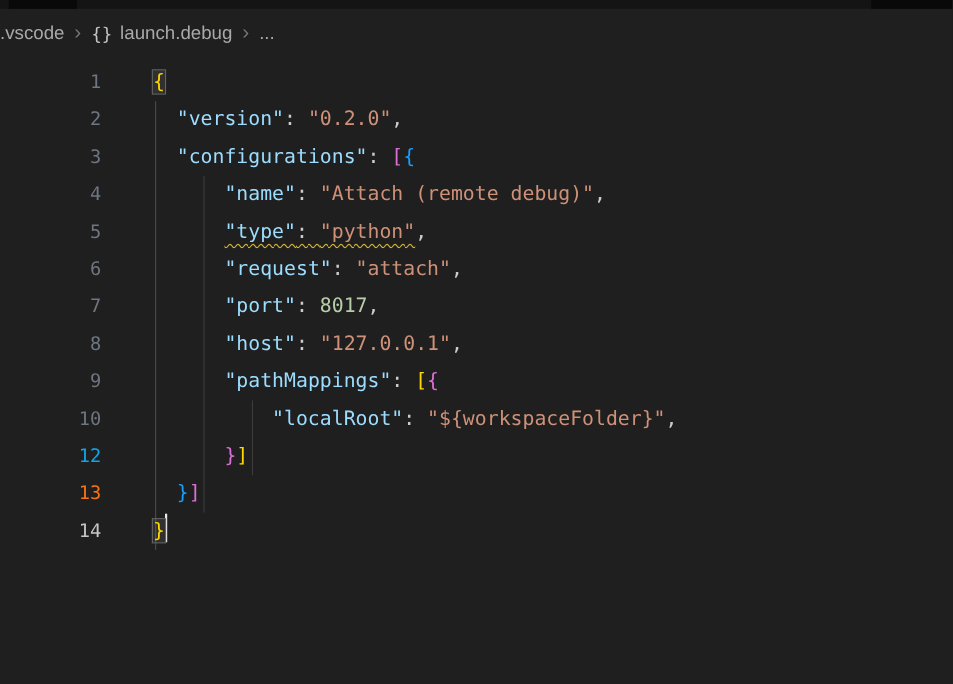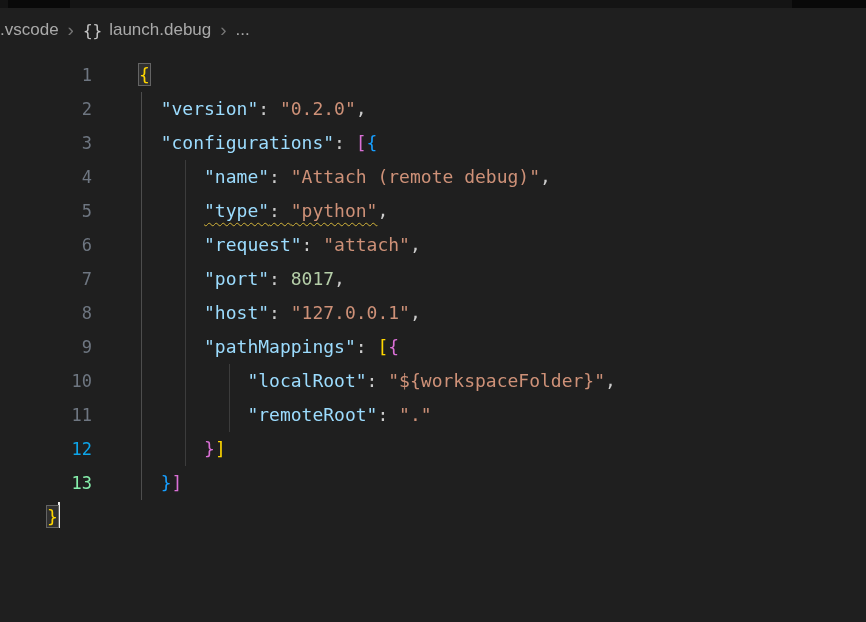--- a/index.html
+++ b/index.html
@@ -99,30 +99,27 @@
         </div>
         <div class="line">
           <div class="gutter" style="color: rgb(110, 118, 129);">9</div>
           <div class="code"><span>      </span><span style="color: rgb(156, 220, 254);">"pathMappings"</span><span style="color: rgb(204, 204, 204);">: </span><span style="color: rgb(255, 215, 0);">[</span><span style="color: rgb(218, 112, 214);">{</span></div>
         </div>
         <div class="line">
           <div class="gutter" style="color: rgb(110, 118, 129);">10</div>
           <div class="code"><span>          </span><span style="color: rgb(156, 220, 254);">"localRoot"</span><span style="color: rgb(204, 204, 204);">: </span><span style="color: rgb(206, 145, 120);">"${workspaceFolder}"</span><span style="color: rgb(204, 204, 204);">,</span></div>
         </div>
         <div class="line">
-          <div class="gutter" style="color: rgb(110, 118, 129);">11</div>
-          <div class="code"><span>          </span><span style="color: rgb(156, 220, 254);">"remoteRoot"</span><span style="color: rgb(204, 204, 204);">: </span><span style="color: rgb(206, 145, 120);">"."</span></div>
-        </div>
-        <div class="line">
           <div class="gutter" style="color: #0ea5e9;">12</div>
           <div class="code"><span>      </span><span style="color: rgb(218, 112, 214);">}</span><span style="color: rgb(255, 215, 0);">]</span></div>
         </div>
         <div class="line">
-          <div class="gutter" style="color: #86efac;">13</div>
+          <div class="gutter" style="color: #f97316;">13</div>
           <div class="code"><span>  </span><span style="color: rgb(23, 159, 255);">}</span><span style="color: rgb(218, 112, 214);">]</span></div>
         </div>
         <div class="line">
+          <div class="gutter" style="color: rgb(198, 198, 198);">14</div>
           <div class="code"><span class="bracket-match" style="color: rgb(255, 215, 0);">}</span><span class="cursor"></span></div>
         </div>
       </div>
   </div>
 
 </div>
 
 </body></html>

